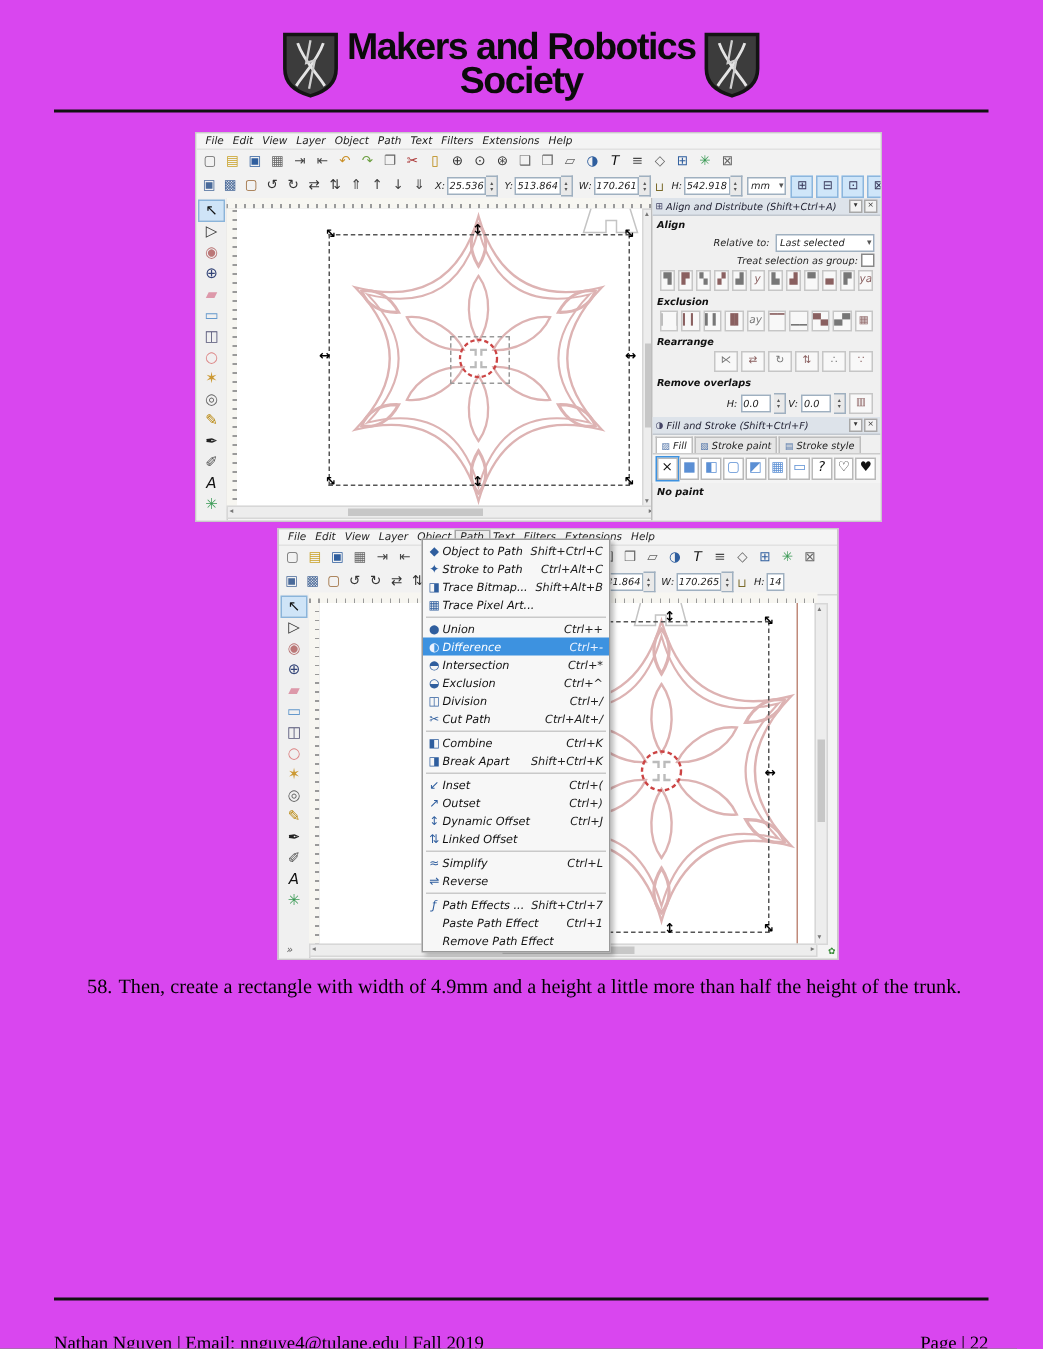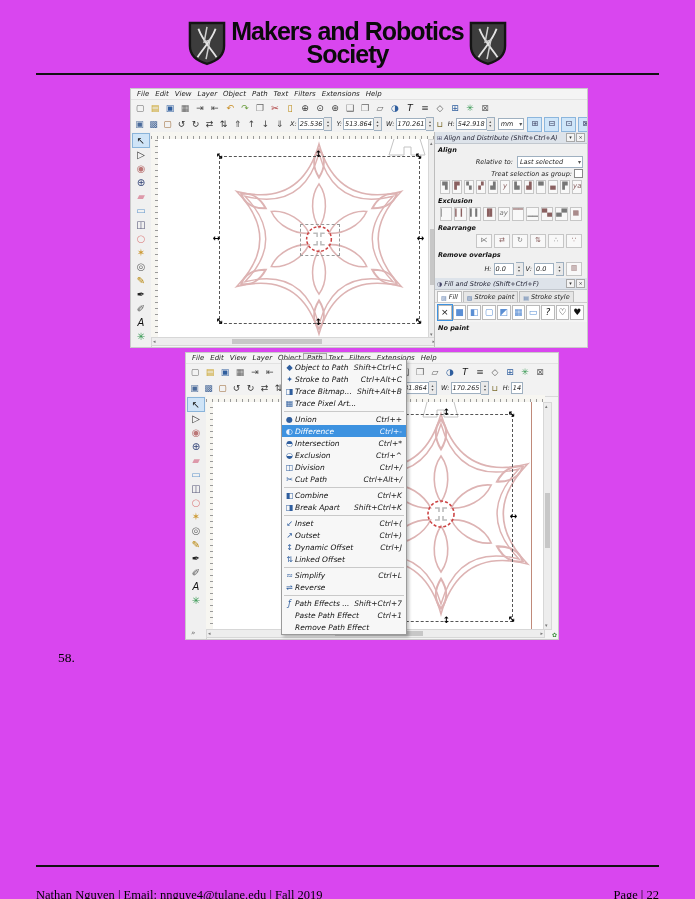--- a/index.html
+++ b/index.html
@@ -711,20 +711,21 @@
           <span class="pmi-ic"></span>
           <span class="pmi-lb">Remove Path Effect</span>
           <span class="pmi-sc"></span>
         </div>
       </div>
   </div>
 
   <div id="step">
     <span class="num">58.</span>
     <span>
+      <span style="display:block;">Then, create a rectangle with width of 4.9mm and a height a little more than half the height of the trunk.</span>
     </span>
   </div>
 
   <div id="footer">
     <span>Nathan Nguyen | Email: nnguye4@tulane.edu | Fall 2019</span>
     <span>Page | 22</span>
   </div>
 
 </div>
 

